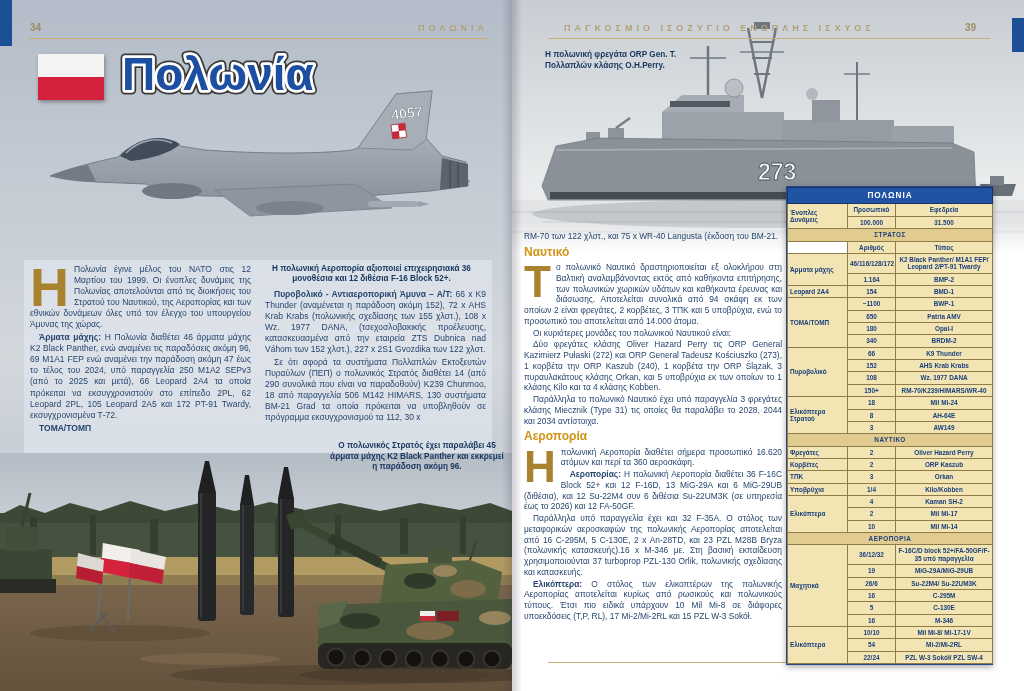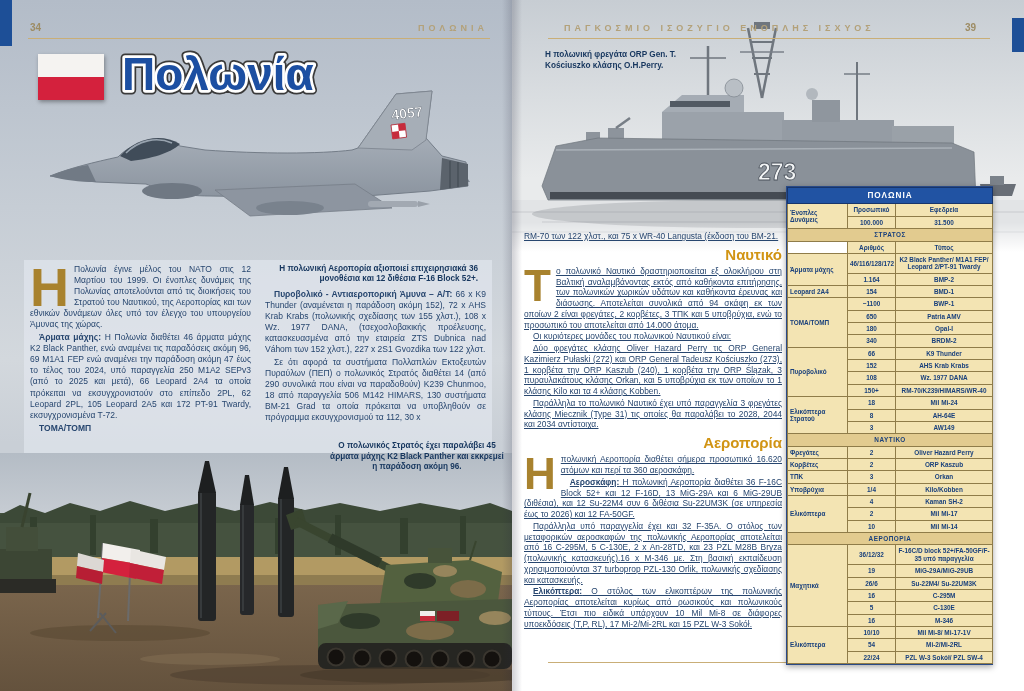--- a/index.html
+++ b/index.html
@@ -36,35 +36,35 @@
   
   .jet-svg{position:absolute;left:0;top:78px;}
   .tank-svg{position:absolute;left:0;top:453px;}
   .ship-svg{position:absolute;left:0;top:0;}
   
   .text-panel{position:absolute;left:24px;top:260px;width:468px;height:204px;display:flex;gap:14px;
     padding:4px 6px;background:rgba(228,233,240,0.62);overflow:hidden;}
   .tcol{flex:1;font-size:8.5px;line-height:1.3;color:#27466f;text-align:justify;}
   .tcol p{margin:0 0 2px 0;}
   .tcol p.ind{text-indent:9px;}
-  .sec-h{margin:3px 0 2px 0;text-align:right;font-size:15px;font-weight:bold;color:#d19414;}
+  .sec-h{margin:3px 0 2px 0;text-align:left;font-size:12px;font-weight:bold;color:#d19414;}
   .dropcap{float:left;font-weight:bold;color:#a8822e;margin:2px 5px 0 0;}
   .dc-xl{font-size:54px;line-height:42px;}
   .dc-l{font-size:44px;line-height:35px;}
   .toma{font-weight:bold;}
   .photo-caption{font-size:8.2px;font-weight:bold;color:#16365e;line-height:1.25;}
-  .cap-center{text-align:right;margin:0 8px 4px 0;}
+  .cap-center{text-align:center;margin:0 8px 4px 0;}
   .tank-caption{position:absolute;left:330px;top:441px;width:174px;text-align:center;
     font-size:8.2px;font-weight:bold;color:#16365e;line-height:1.3;}
   .ship-caption{position:absolute;left:33px;top:50px;width:150px;text-align:left;
     font-size:8.2px;font-weight:bold;color:#16365e;line-height:1.3;}
   
   .article{position:absolute;left:12px;top:231px;width:258px;height:424px;overflow:hidden;
     font-size:8.4px;line-height:1.28;color:#27466f;text-align:justify;}
-  .article p{margin:0 0 1px 0;text-decoration:underline;}
+  .article p{margin:0 0 1px 0;}
   .article p.ind{text-indent:9px;}
   
   .stats{position:absolute;left:274px;top:186px;width:207px;background:#f3e4b3;
     box-shadow:0 2px 6px rgba(0,0,0,.35);border:1.5px solid #2a4a86;}
   table.stats-t{border-collapse:collapse;width:100%;table-layout:fixed;}
   .stats-t td,.stats-t th{border:0.8px solid #8f7c49;font-size:6.4px;line-height:1.15;
     padding:2px 2px;color:#19407c;vertical-align:middle;}
   .stats-t th.ttl{background:#2153a3;color:#ffffff;font-size:8.2px;letter-spacing:1px;
     text-align:center;padding:3px;border:0.8px solid #17356b;}
   .stats-t td.sec{background:#e2cb8f;font-weight:bold;text-align:center;letter-spacing:0.5px;}
@@ -299,33 +299,33 @@
       <rect x="0" y="222" width="512" height="30" fill="url(#fadeW)"></rect>
     </svg>
 
     <div class="corner-tab tab-right"></div>
     <span class="runhead rp-head">ΠΑΓΚΟΣΜΙΟ ΙΣΟΖΥΓΙΟ ΕΝΟΠΛΗΣ ΙΣΧΥΟΣ</span>
     <span class="runrow rp-num">39</span>
     <div class="goldline rp-line"></div>
 
     <div class="ship-caption">
       <div>Η πολωνική φρεγάτα ORP Gen. T.</div>
-      <div>Kościuszko κλάσης O.H.Perry.</div>
+      <div>Πολλαπλών κλάσης O.H.Perry.</div>
     </div>
 
     <div class="article">
       <p>RM-70 των 122 χλστ., και 75 x WR-40 Langusta (έκδοση του BM-21.</p>
       <h3 class="sec-h">Ναυτικό</h3>
       <p><span class="dropcap dc-l">Τ</span><span>ο πολωνικό Ναυτικό δραστηριοποιείται εξ ολοκλήρου στη Βαλτική αναλαμβάνοντας εκτός από καθήκοντα επιτήρησης, των πολωνικών χωρικών υδάτων και καθήκοντα έρευνας και διάσωσης. Αποτελείται συνολικά από 94 σκάφη εκ των οποίων 2 είναι φρεγάτες, 2 κορβέτες, 3 ΤΠΚ και 5 υποβρύχια, ενώ το προσωπικό του αποτελείται από 14.000 άτομα.</span></p>
       <p class="ind">Οι κυριότερες μονάδες του πολωνικού Ναυτικού είναι:</p>
       <p class="ind">Δύο φρεγάτες κλάσης Oliver Hazard Perry τις ORP General Kazimierz Pułaski (272) και ORP General Tadeusz Kościuszko (273), 1 κορβέτα την ORP Kaszub (240), 1 κορβέτα την ORP Ślązak, 3 πυραυλακάτους κλάσης Orkan, και 5 υποβρύχια εκ των οποίων το 1 κλάσης Kilo και τα 4 κλάσης Kobben.</p>
       <p class="ind">Παράλληλα το πολωνικό Ναυτικό έχει υπό παραγγελία 3 φρεγάτες κλάσης Miecznik (Type 31) τις οποίες θα παραλάβει το 2028, 2044 και 2034 αντίστοιχα.</p>
       <h3 class="sec-h">Αεροπορία</h3>
       <p><span class="dropcap dc-l">Η</span><span>πολωνική Αεροπορία διαθέτει σήμερα προσωπικό 16.620 ατόμων και περί τα 360 αεροσκάφη.</span></p>
-      <p class="ind"><b>Αεροσκάφη:</b><span> Η πολωνική Αεροπορία διαθέτει 36 F-16C Block 52+ και 12 F-16D, 13 MiG-29A και 6 MiG-29UB (διθέσια), και 12 Su-22M4 συν 6 διθέσια Su-22UM3K (σε υπηρεσία έως το 2026) και 12 FA-50GF.</span></p>
+      <p class="ind"><b>Αεροπορίας:</b><span> Η πολωνική Αεροπορία διαθέτει 36 F-16C Block 52+ και 12 F-16D, 13 MiG-29A και 6 MiG-29UB (διθέσια), και 12 Su-22M4 συν 6 διθέσια Su-22UM3K (σε υπηρεσία έως το 2026) και 12 FA-50GF.</span></p>
       <p class="ind">Παράλληλα υπό παραγγελία έχει και 32 F-35A.  Ο στόλος των μεταφορικών αεροσκαφών της πολωνικής Αεροπορίας αποτελείται από 16 C-295M, 5 C-130E, 2 x An-28TD, και 23 PZL M28B Bryza (πολωνικής κατασκευής).16 x M-346 με. Στη βασική εκπαίδευση χρησιμοποιούνται 37 turboprop PZL-130 Orlik, πολωνικής σχεδίασης και κατασκευής.</p>
       <p class="ind"><b>Ελικόπτερα:</b><span> Ο στόλος των ελικοπτέρων της πολωνικής Αεροπορίας αποτελείται κυρίως από ρωσικούς και πολωνικούς τύπους. Έτσι πιο ειδικά υπάρχουν 10 Mil Mi-8 σε διάφορες υποεκδόσεις (T,P, RL), 17 Mi-2/Mi-2RL και 15 PZL W-3 Sokół.</span></p>
     </div>
 
     <div class="goldline rp-bottomline"></div>
 
     <div class="stats">
       <table class="stats-t">
         <colgroup>
             <col class="c-lbl">

